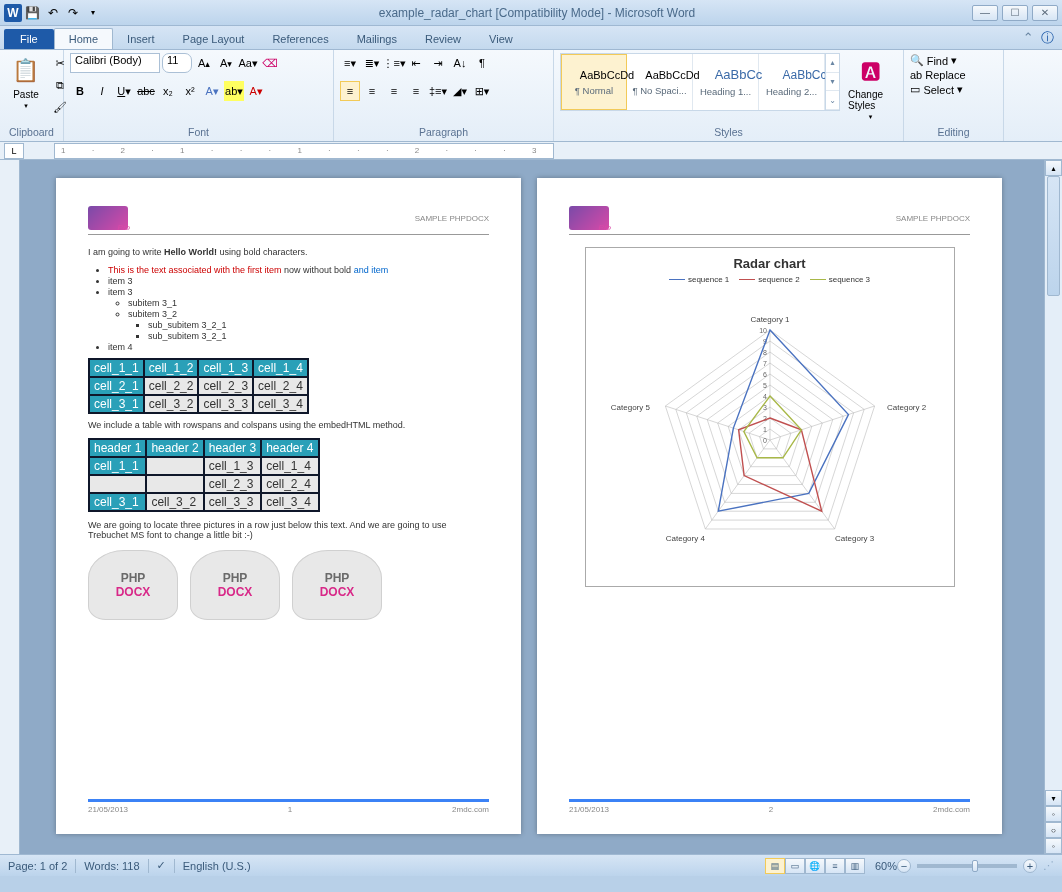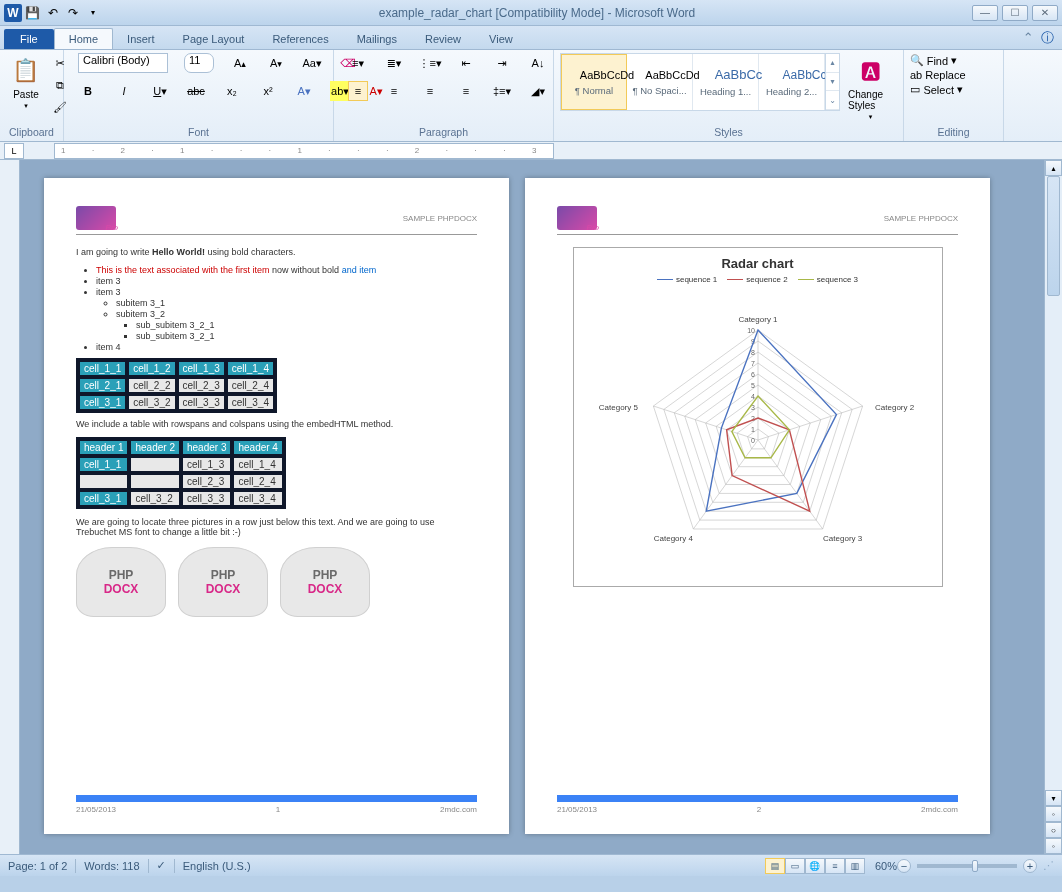--- a/index.html
+++ b/index.html
@@ -23,59 +23,59 @@
 
 .ribbon { height: 92px; background: linear-gradient(#f5f9fd,#e4eef8); border-bottom: 1px solid #a0b8d0; display: flex; }
 .ribbon-group { border-right: 1px solid #c8d8e8; padding: 3px 6px; display: flex; flex-direction: column; }
 .ribbon-group-content { flex: 1; display: flex; align-items: flex-start; gap: 4px; }
 .ribbon-group-label { text-align: center; font-size: 10.5px; color: #5a7292; padding-top: 2px; }
 .big-btn { display: flex; flex-direction: column; align-items: center; gap: 2px; padding: 2px 4px; cursor: pointer; }
 .big-btn .icon { width: 32px; height: 32px; display: flex; align-items: center; justify-content: center; font-size: 22px; }
 .big-btn .label { font-size: 10px; }
 .btn-col { display: flex; flex-direction: column; gap: 2px; }
 .small-btn { width: 20px; height: 20px; display: flex; align-items: center; justify-content: center; font-size: 11px; cursor: pointer; border: 1px solid transparent; }
-.font-row { display: flex; gap: 16px; align-items: center; margin-bottom: 4px; margin-left: 8px; }
+.font-row { display: flex; gap: 2px; align-items: center; margin-bottom: 4px; }
 .font-select { height: 20px; border: 1px solid #abc0d6; background: #fff; font-size: 11px; padding: 0 14px 0 4px; position: relative; }
 .font-name { width: 90px; }
 .font-size { width: 30px; border-radius: 7px; }
 .style-gallery { display: flex; gap: 0; border: 1px solid #c8d8e8; background: #fff; }
 .style-item { width: 66px; height: 56px; border-right: 1px solid #e0e8f0; display: flex; flex-direction: column; align-items: center; justify-content: center; cursor: pointer; }
 .style-item.selected { border: 1px solid #f2ca58; background: #fdf2d0; }
 .style-preview { font-size: 11px; margin-left: 26px; }
 .style-label { font-size: 9.5px; color: #5a6a7a; margin-top: 4px; }
 .style-nav { width: 14px; display: flex; flex-direction: column; border-left: 1px solid #c8d8e8; }
 .style-nav-btn { flex: 1; display: flex; align-items: center; justify-content: center; font-size: 8px; color: #6a86a3; border-bottom: 1px solid #e0e8f0; }
 .edit-row { display: flex; align-items: center; gap: 3px; font-size: 11px; padding: 1px 0; cursor: pointer; }
 
 
 .ruler-row { height: 18px; background: #e8f0f8; border-bottom: 1px solid #a0b8d0; display: flex; align-items: center; }
 .ruler-btn { width: 20px; height: 16px; border: 1px solid #a0b8d0; background: #fff; display: flex; align-items: center; justify-content: center; font-size: 9px; margin-left: 4px; }
 .ruler { height: 16px; background: #fff; border: 1px solid #a0b8d0; margin-left: 30px; width: 500px; font-size: 8px; color: #888; display: flex; align-items: center; padding-left: 6px; letter-spacing: 12px; }
 
 
 .doc-area { height: 694px; background: #8faac7; overflow: auto; position: relative; display: flex; }
 .vruler { width: 20px; background: #e8f0f8; border-right: 1px solid #a0b8d0; }
-.pages { flex: 1; display: flex; gap: 16px; padding: 18px 24px; }
+.pages { flex: 1; display: flex; gap: 16px; padding: 18px 36px; }
 .page { width: 465px; height: 656px; background: #fff; box-shadow: 0 0 5px rgba(0,0,0,.3); padding: 28px 32px; font-size: 9px; color: #333; position: relative; }
 .page-header { display: flex; justify-content: space-between; align-items: center; border-bottom: 1px solid #999; padding-bottom: 4px; margin-bottom: 12px; }
 .page-logo { width: 40px; height: 24px; background: linear-gradient(135deg,#7a4aa8,#d84aa8); border-radius: 3px; position: relative; }
 .page-logo::after { content:"Pro"; position:absolute; right:-2px; bottom:-2px; font-size:8px; color:#d84aa8; font-style:italic; }
 .page-header-text { font-size: 8px; color: #888; }
-.page-footer { position: absolute; bottom: 20px; left: 32px; right: 32px; display: flex; justify-content: space-between; border-top: 7px solid #3b82f6; padding-top: 3px; font-size: 8px; color: #888; }
+.page-footer { position: absolute; bottom: 20px; left: 32px; right: 32px; display: flex; justify-content: space-between; border-top: 3px solid #3b82f6; padding-top: 3px; font-size: 8px; color: #888; }
 
 .p1-line { margin-bottom: 8px; }
 .bullet-list { list-style: disc; padding-left: 20px; }
 .bullet-list li { margin: 1px 0; }
 .sub-list { list-style: circle; padding-left: 20px; }
 .sub-sub-list { list-style: square; padding-left: 20px; }
 .red { color: #c00; }
 .blue { color: #06c; }
 
 .tbl { border-collapse: collapse; margin: 6px 0; }
-.tbl td, .tbl th { border: 4px solid #0f172a; padding: 1px 4px; font-size: 10px; }
+.tbl td, .tbl th { border: 2px solid #0f172a; padding: 1px 4px; font-size: 12px; }
 .tbl .hdr { background: #2aa0b8; color: #fff; }
 .tbl .hl { background: #2aa0b8; color: #fff; }
 .tbl .norm { background: #e8e8e8; }
 
 .elephants { display: flex; gap: 12px; margin-top: 10px; }
 .elephant { width: 90px; height: 70px; background: #e8e8e8; border-radius: 40% 40% 20% 20%; position: relative; display: flex; flex-direction: column; align-items: center; justify-content: center; border: 1px solid #d0d0d0; }
 .elephant .t1 { font-weight: bold; color: #6a6a6a; font-size: 12px; }
 .elephant .t2 { font-weight: bold; color: #d82888; font-size: 12px; }
 
 

